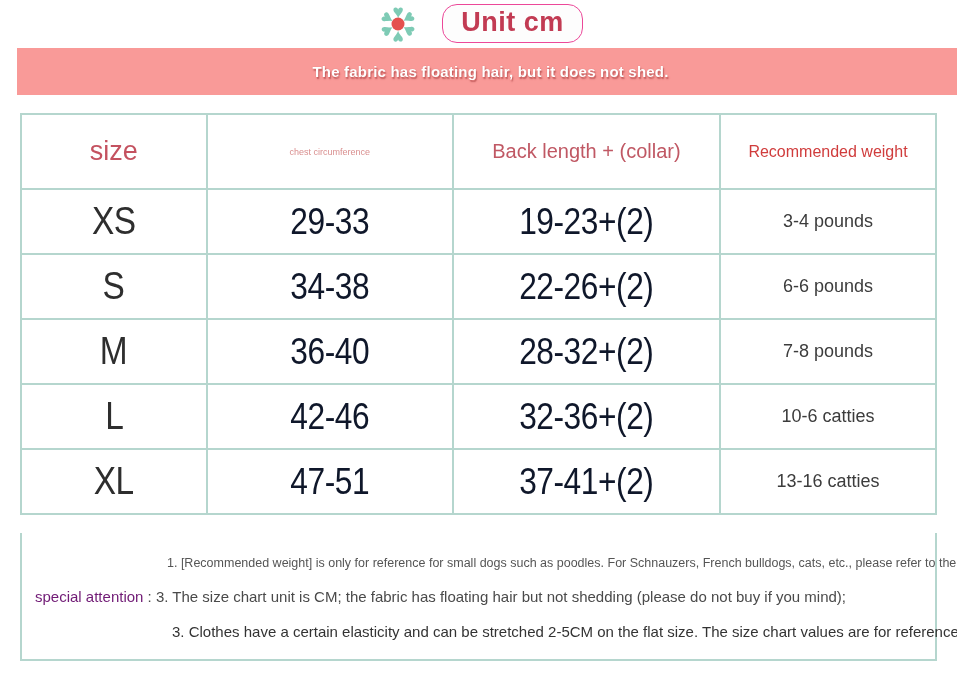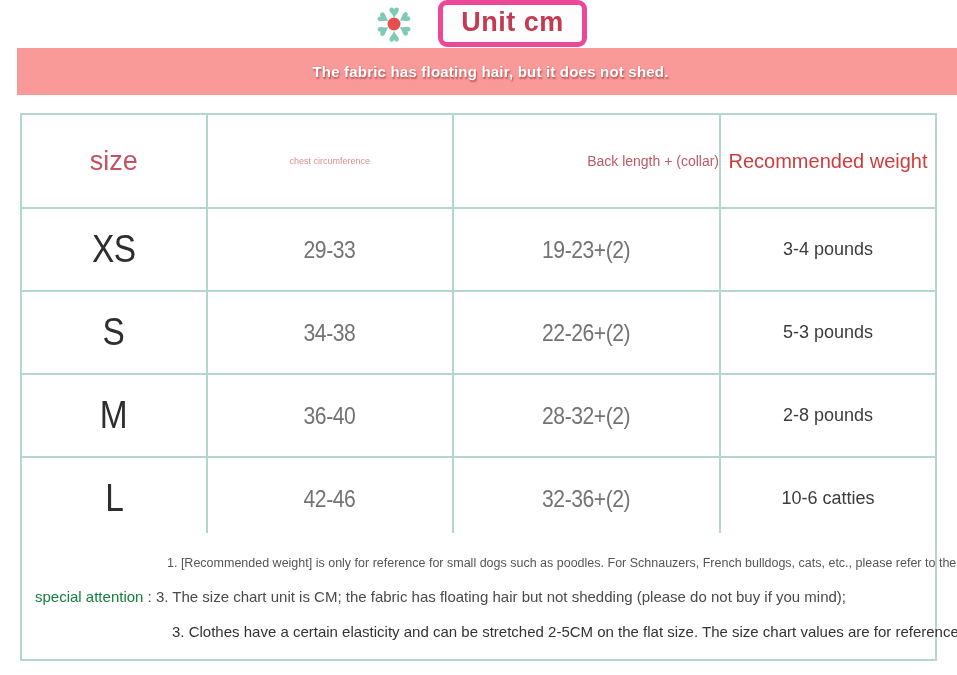--- a/index.html
+++ b/index.html
@@ -27,21 +27,21 @@
   .p2 { transform:translate(-50%,-50%) rotate(120deg) translateY(-13px); }
   .p3 { transform:translate(-50%,-50%) rotate(180deg) translateY(-13px); }
   .p4 { transform:translate(-50%,-50%) rotate(240deg) translateY(-13px); }
   .p5 { transform:translate(-50%,-50%) rotate(300deg) translateY(-13px); }
   .flower-center {
     position:absolute; left:50%; top:50%; width:13px; height:13px;
     background:#e4504e; border-radius:50%;
     transform:translate(-50%,-50%);
   }
   .unit-pill {
-    background:#fdfdfd; border:5px solid #ec4899; border-radius:9px;
+    background:#fdfdfd; border:1px solid #ec4899; border-radius:15px;
     padding:2px 18px 4px;
   }
   .unit-text {
     font-size:27px; font-weight:600; letter-spacing:0.5px; color:#c23b53;
   }
 
   
   .banner {
     position:absolute; left:17px; top:48px; width:947px; height:47px;
     background:#f99a98;
@@ -54,44 +54,44 @@
 
   
   table.size-table {
     position:absolute; left:20px; top:113px; width:917px;
     border-collapse:collapse; table-layout:fixed;
   }
   .size-table th, .size-table td {
     border:2px solid #b5d6ce; background:#ffffff;
     text-align:center; vertical-align:middle; padding:0;
   }
-  .size-table thead tr { height:94px; }
-  .size-table tbody tr { height:83px; }
+  .size-table thead tr { height:75px; }
+  .size-table tbody tr { height:65px; }
 
   th.size-h   { font-size:27px; font-weight:400; color:#c45260; }
   th.chest-h  { font-size:9px;  font-weight:400; color:#d98f8f;margin-top:12px; }
-  th.back-h   { font-size:14px; font-weight:400; color:#c05864;text-align:right; }
-  th.weight-h { font-size:20px; font-weight:500; color:#d03c3c;margin-left:46px; }
+  th.back-h   { font-size:20px; font-weight:400; color:#c05864; }
+  th.weight-h { font-size:16px; font-weight:500; color:#d03c3c;margin-left:46px; }
 
   td.size-c   { font-size:38px; color:#2e2e2e; }
-  td.val-c    { font-size:24px; color:#737373; }
+  td.val-c    { font-size:36px; color:#0f172a; }
   td.weight-c { font-size:18px; color:#3c3c3c; }
   .cond { display:inline-block; transform:scaleX(0.88); letter-spacing:-0.5px; }
 
   
   .notes-box {
     position:absolute; left:20px; top:533px; width:917px; height:128px;
     border:2px solid #b5d6ce; border-top:none; box-sizing:border-box;
     background:#ffffff;
   }
   .note { position:absolute; white-space:nowrap; }
   .note1 { top:23px; left:145px; font-size:12.5px; color:#555555; }
   .note2 { top:55px; left:13px;  font-size:15px;   color:#4a4a4a; }
   .note3 { top:90px; left:150px; font-size:15px;   color:#333333; }
-  .attn { color:#15803d;margin-top:32px; }
+  .attn { color:#701a75;margin-top:32px; }
 </style>
 </head>
 <body>
 
 <div class="page">
 
   <div class="title-row">
     <div class="flower">
       <span class="petal p0">♥</span>
       <span class="petal p1">♥</span>
@@ -129,33 +129,39 @@
       <tr>
         <td class="size-c"><span class="cond">XS</span></td>
         <td class="val-c"><span class="cond">29-33</span></td>
         <td class="val-c"><span class="cond">19-23+(2)</span></td>
         <td class="weight-c">3-4 pounds</td>
       </tr>
       <tr>
         <td class="size-c"><span class="cond">S</span></td>
         <td class="val-c"><span class="cond">34-38</span></td>
         <td class="val-c"><span class="cond">22-26+(2)</span></td>
-        <td class="weight-c">5-3 pounds</td>
+        <td class="weight-c">6-6 pounds</td>
       </tr>
       <tr>
         <td class="size-c"><span class="cond">M</span></td>
         <td class="val-c"><span class="cond">36-40</span></td>
         <td class="val-c"><span class="cond">28-32+(2)</span></td>
-        <td class="weight-c">2-8 pounds</td>
+        <td class="weight-c">7-8 pounds</td>
       </tr>
       <tr>
         <td class="size-c"><span class="cond">L</span></td>
         <td class="val-c"><span class="cond">42-46</span></td>
         <td class="val-c"><span class="cond">32-36+(2)</span></td>
         <td class="weight-c">10-6 catties</td>
+      </tr>
+      <tr>
+        <td class="size-c"><span class="cond">XL</span></td>
+        <td class="val-c"><span class="cond">47-51</span></td>
+        <td class="val-c"><span class="cond">37-41+(2)</span></td>
+        <td class="weight-c">13-16 catties</td>
       </tr>
     </tbody>
   </table>
 
   <div class="notes-box">
     <div class="note note1">
       <span>1. [Recommended weight] is only for reference for small dogs such as poodles. For Schnauzers, French bulldogs, cats, etc., please refer to the chest length;</span>
     </div>
     <div class="note note2">
       <span class="attn">special attention</span><span> : </span><span>3. The size chart unit is CM; the fabric has floating hair but not shedding (please do not buy if you mind);</span>

